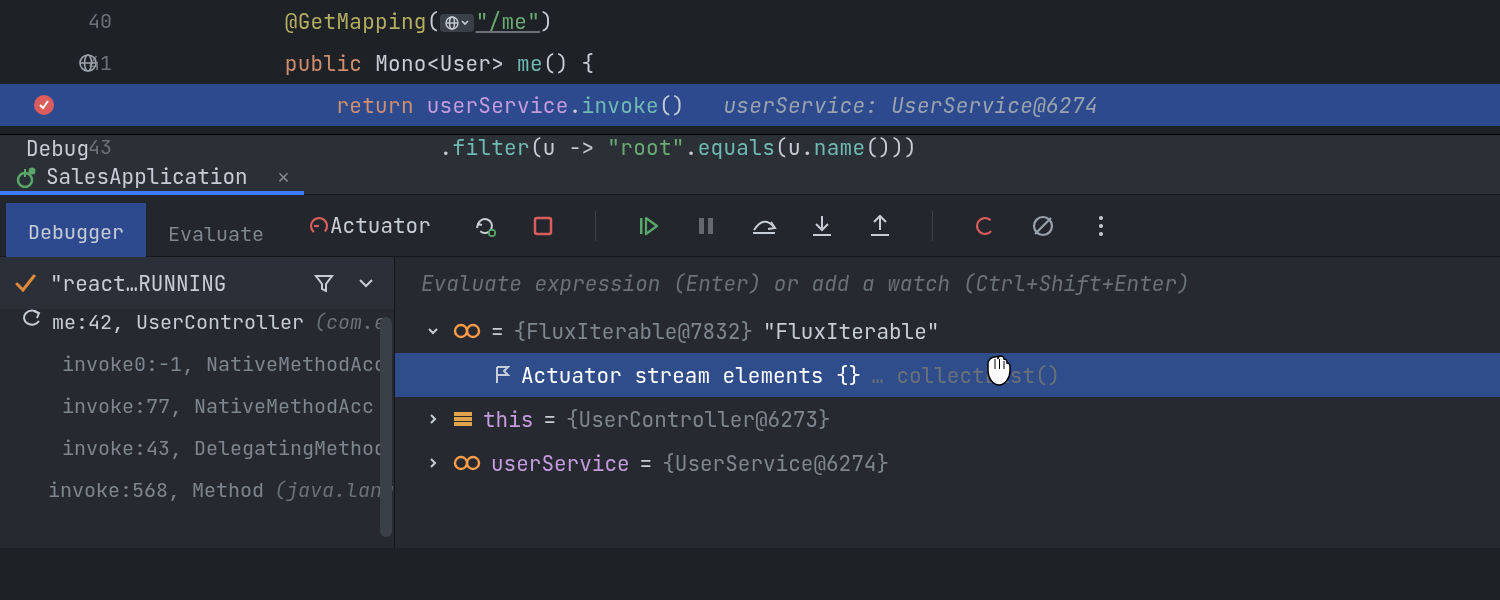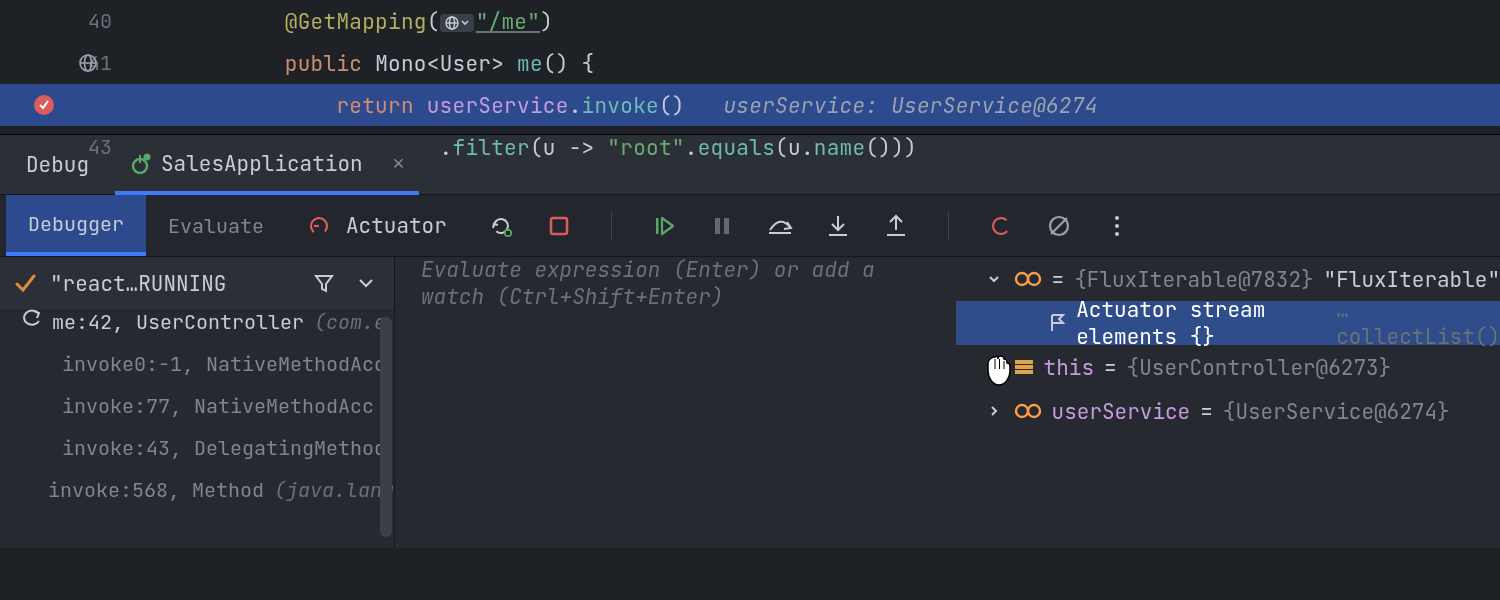--- a/index.html
+++ b/index.html
@@ -42,49 +42,49 @@
   .inlay{color:var(--inlay);font-style:italic}
   .lparen,.punct{color:var(--fg)}
   .url{text-decoration:underline;text-decoration-color:#6b7178}
   .active{background:var(--bg-sel-line)}
   .active .gutter{background:transparent}
   .active .code-wrap{background:var(--bg-sel-line)}
   .code-wrap{flex:1;height:100%;display:flex;align-items:center}
   .bp{width:20px;height:20px;border-radius:50%;background:#db5c5c;position:absolute;left:34px;display:flex;align-items:center;justify-content:center}
   .bp svg{display:block}
   
-  .tabstrip{display:flex;align-items:center;height:60px;background:var(--bg-tabstrip);border-top:1px solid #000;}
+  .tabstrip{display:flex;align-items:flex-start;height:60px;background:var(--bg-tabstrip);border-top:1px solid #000;flex-direction:column;}
   .debug-label{padding:0 26px;font-size:21px;color:var(--fg)}
   .run-tab{display:flex;align-items:center;gap:10px;height:100%;padding:0 14px;border-bottom:4px solid var(--blue-accent);margin-bottom:-1px}
   .run-tab .name{font-size:21px}
   .close-x{color:var(--fg-dim);font-size:20px;margin-left:20px}
   
   .toolbar{display:flex;align-items:center;height:62px;background:var(--bg-toolbar);border-top:1px solid #15171a;gap:6px;padding:0 6px}
   .subtabs{display:flex;align-items:stretch;height:100%}
-  .subtab{display:flex;align-items:center;padding:0 22px;color:var(--fg-dim);font-size:20px;height:100%;}
+  .subtab{display:flex;align-items:center;padding:0 22px;color:var(--fg-dim);font-size:20px;height:100%;margin-top:8px;}
   .subtab.active{color:var(--fg);border-bottom:4px solid var(--blue-accent);margin-bottom:-1px}
-  .act{display:flex;align-items:center;gap:16px;padding:0 16px;color:var(--fg);height:100%}
+  .act{display:flex;align-items:center;gap:0;padding:0 16px;color:var(--fg);height:100%}
   .tb-icons{display:flex;align-items:center;gap:30px;padding-left:18px}
   .sep{width:1px;height:30px;background:#3c424a;margin:0 8px}
   .ico-btn{display:flex;align-items:center;justify-content:center;width:28px;height:28px;color:var(--fg-dim)}
   .ico-btn.green{color:var(--green)}
   .ico-btn.red{color:var(--red)}
   
   .dbg-body{display:flex;height:292px;background:var(--bg-panel);border-top:1px solid #15171a}
   .frames{width:395px;border-right:1px solid #15171a;display:flex;flex-direction:column;position:relative}
   .frames-hdr{display:flex;align-items:center;height:52px;padding:0 14px;gap:14px;background:#2b3038}
   .chk{color:#e08a3a}
   .thread{color:var(--fg);white-space:nowrap;overflow:hidden;font-size:21px}
   .frames-list{flex:1;overflow:hidden}
   .frame{display:flex;height:42px;padding-left:22px;gap:10px;color:var(--fg-dim);white-space:nowrap;font-size:20px}
   .frame .loc{color:var(--fg)}
   .frame .pkg{font-style:italic;color:var(--fg-faint)}
   .scrollb{position:absolute;right:2px;top:60px;width:12px;height:220px;background:#3a4048;border-radius:6px}
   
-  .vars{flex:1;display:flex;flex-direction:row}
+  .vars{flex:1;display:flex;flex-direction:column}
   .eval{height:52px;display:flex;align-items:center;padding:0 26px;color:var(--fg-faint);font-size:21px;font-style:italic}
   .tree{flex:1;font-size:21px}
   .node{display:flex;align-items:center;height:44px;gap:10px}
   .indent0{padding-left:28px}
   .indent1{padding-left:68px}
   .expander{width:20px;display:inline-flex;justify-content:center;color:var(--fg-dim)}
   .vname{color:var(--purple)}
   .veq{color:var(--fg)}
   .vobj{color:var(--fg-dim)}
   .vstr{color:var(--fg)}

